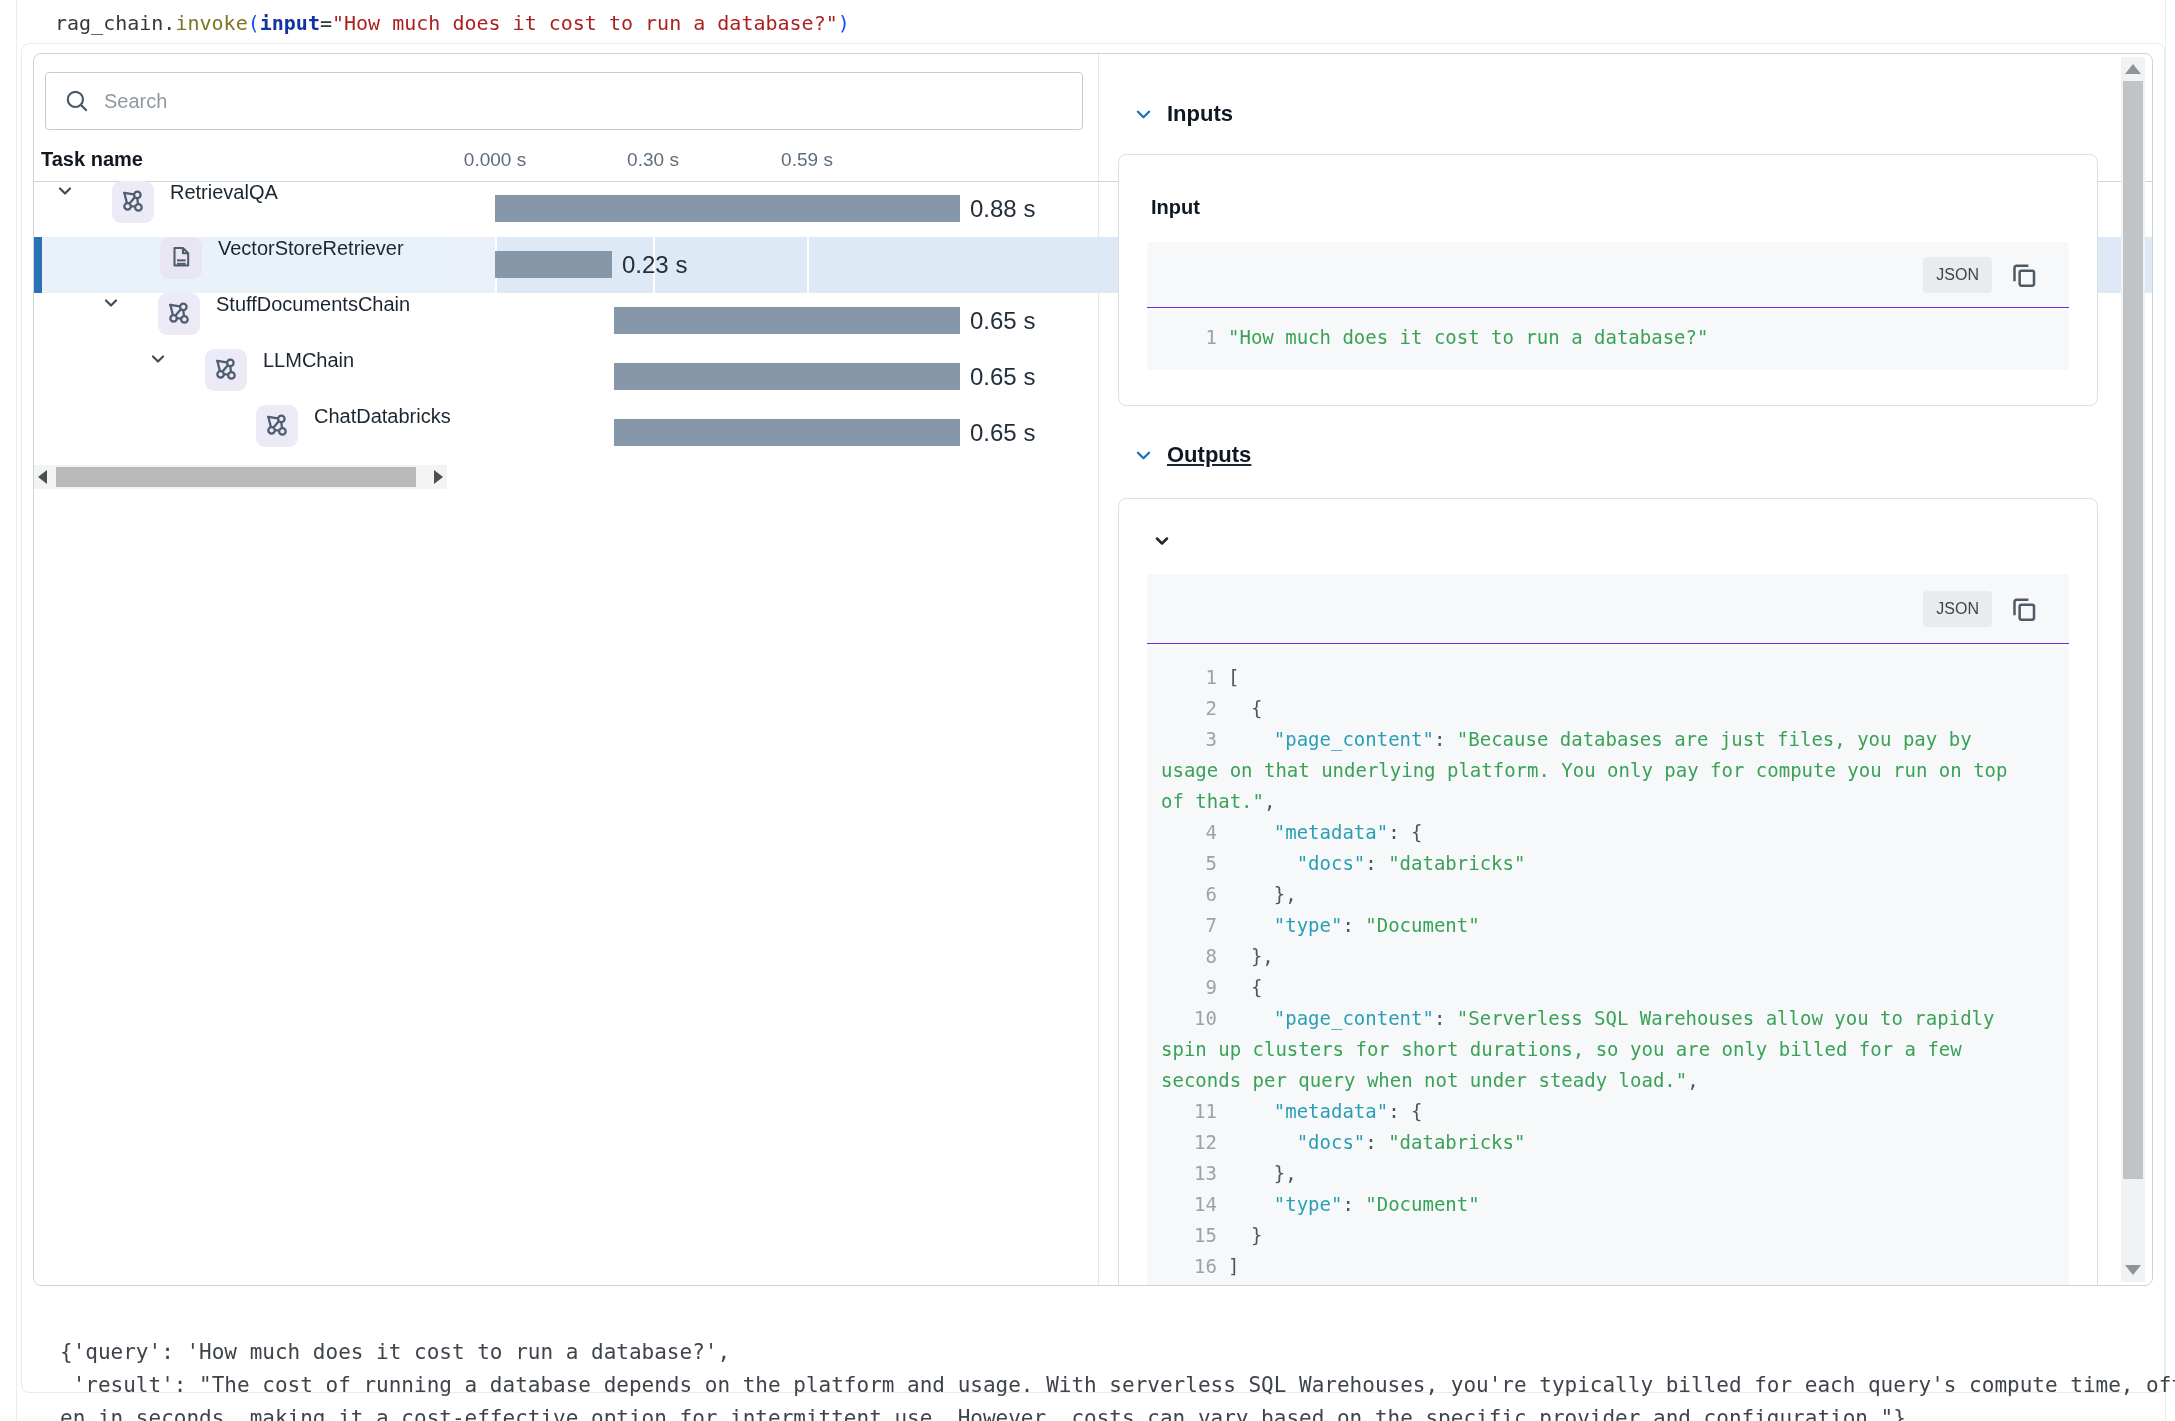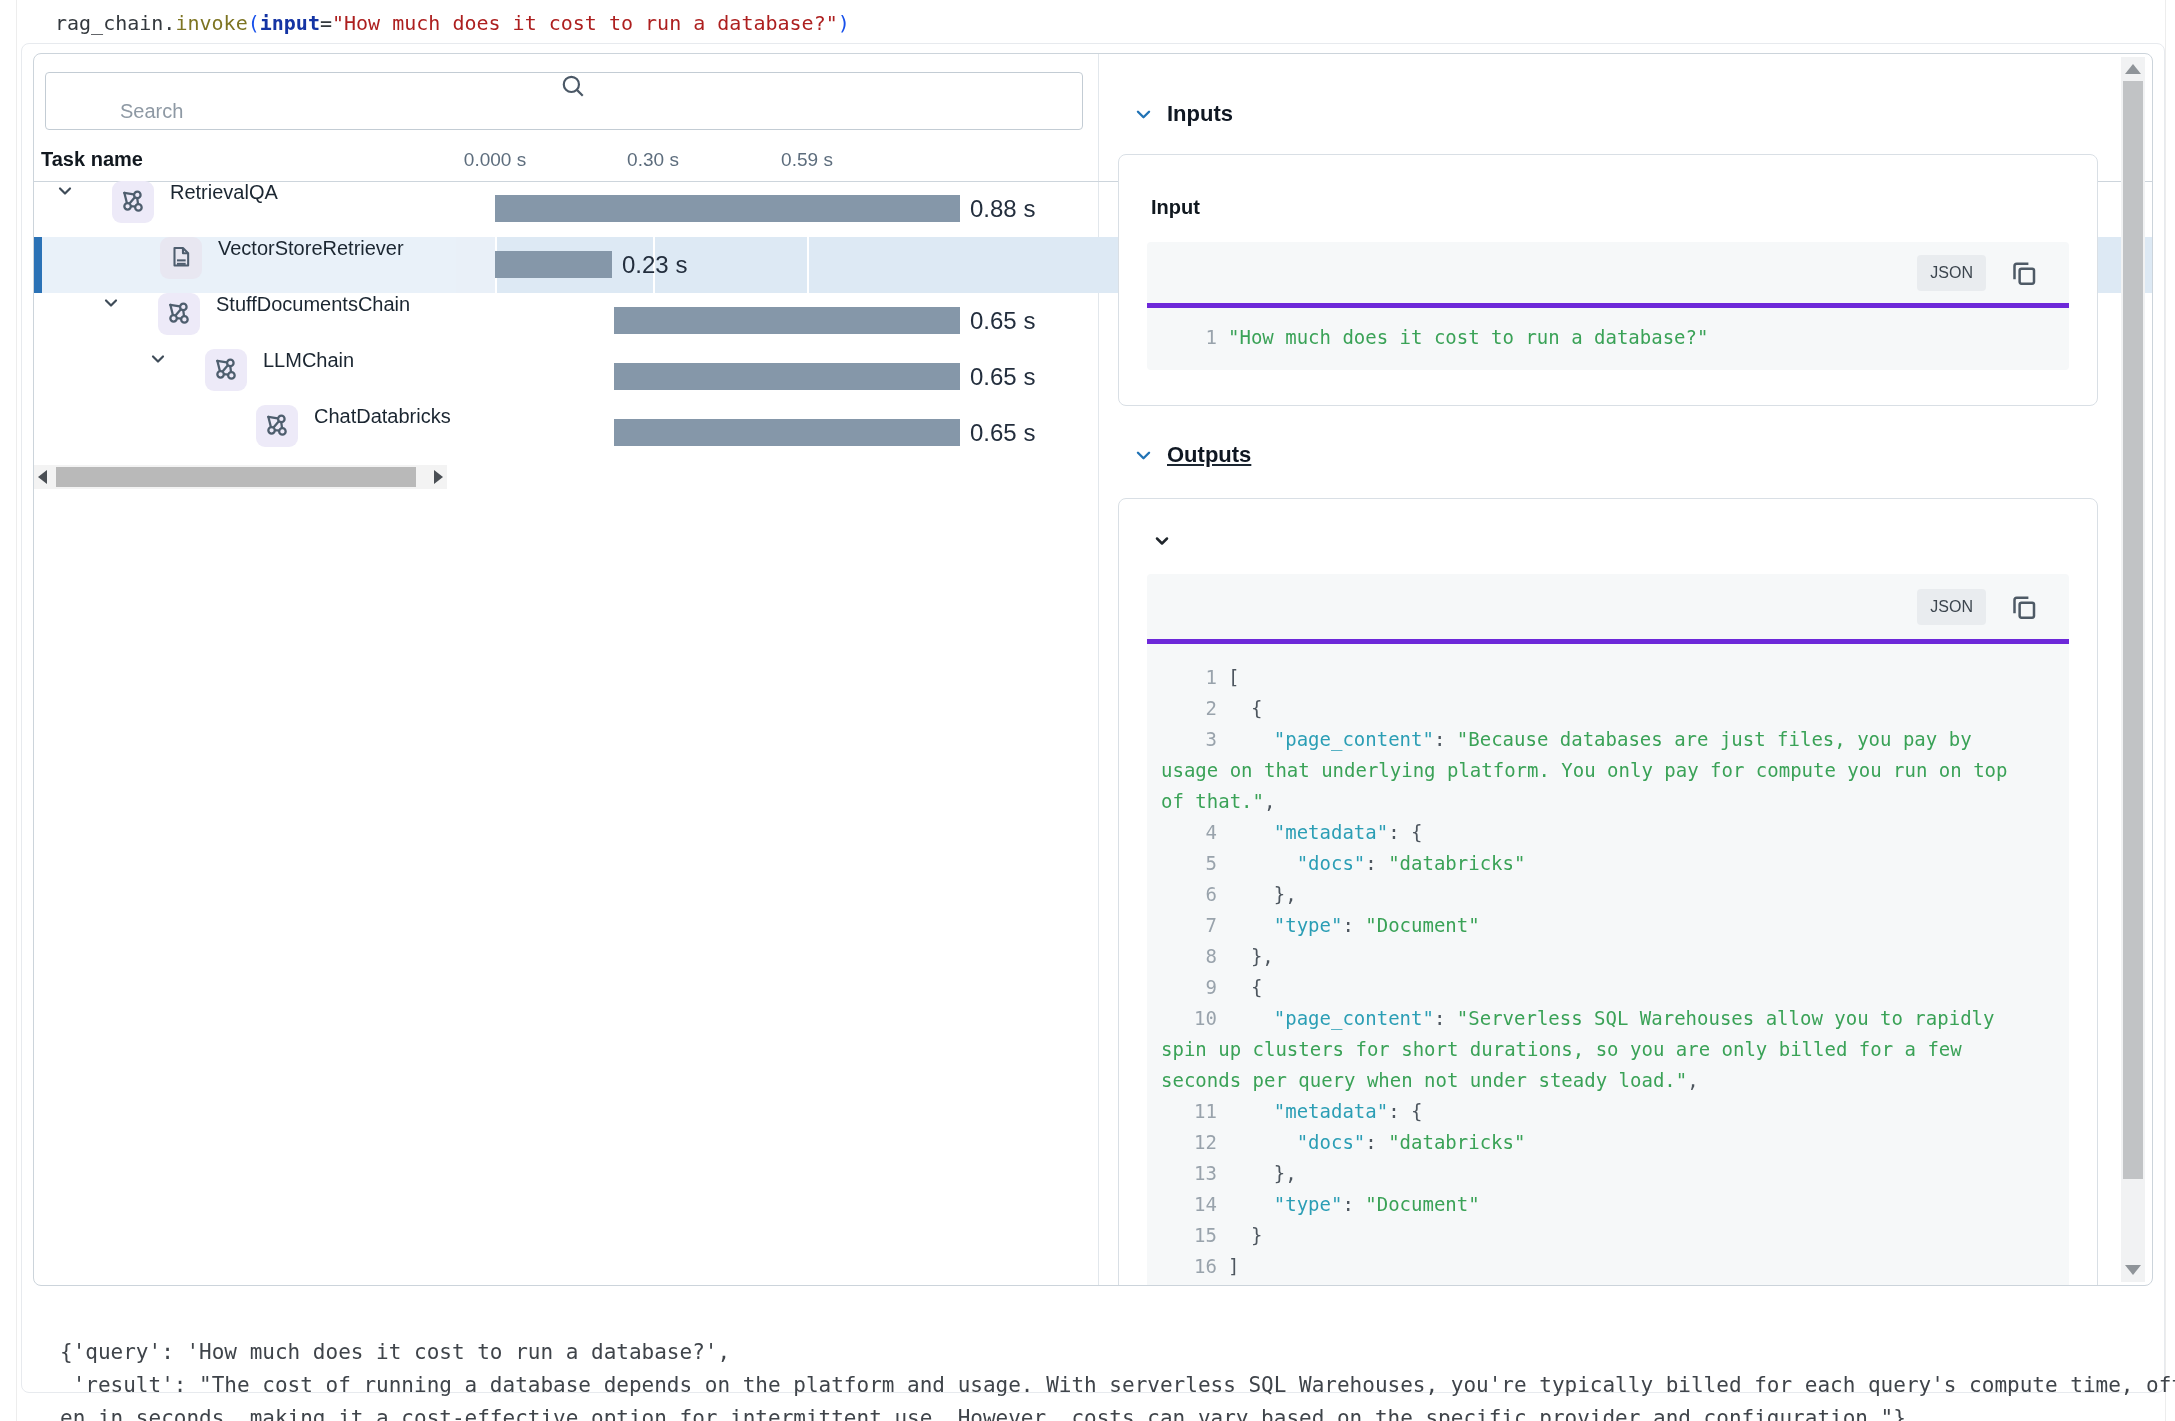--- a/index.html
+++ b/index.html
@@ -19,21 +19,21 @@
   .outer{position:absolute;left:21px;top:43px;width:2142px;height:1348px;
          border:1px solid #e7eaee;border-radius:8px;background:#fff;}
 
   
   .trace{position:absolute;left:33px;top:53px;width:2118px;height:1231px;
          border:1px solid #ccd4db;border-radius:8px;background:#fff;overflow:hidden;}
   .divider{position:absolute;left:1064px;top:0;bottom:0;width:1px;background:#e2e7ec;}
 
   
   .searchbox{position:absolute;left:11px;top:18px;width:1036px;height:56px;
-             border:1px solid #c3ccd4;border-radius:4px;background:#fff;display:flex;align-items:center;flex-direction:column;}
+             border:1px solid #c3ccd4;border-radius:4px;background:#fff;display:flex;align-items:center;}
   .searchbox svg{margin-left:18px;flex:none;}
   .searchbox input{border:none;outline:none;font-size:20px;color:#3a444f;margin-left:12px;width:900px;
                    font-family:"Liberation Sans",sans-serif;background:transparent;}
   .searchbox input::placeholder{color:#8e99a4;}
 
   .tree-header{position:absolute;left:0;right:0;top:74px;height:53px;border-bottom:1px solid #cdd5dc;}
   .task-col-h{position:absolute;left:7px;bottom:10px;font-size:20px;font-weight:700;color:#11181f;}
   .tick{position:absolute;bottom:10px;transform:translateX(-50%);font-size:19px;color:#5d6d7d;}
 
   .rows{position:absolute;left:0;right:0;top:127px;}
@@ -61,22 +61,22 @@
   .harrow{position:absolute;top:5px;width:0;height:0;border-top:7px solid transparent;border-bottom:7px solid transparent;}
   .harrow.l{left:4px;border-right:9px solid #4a4f54;}
   .harrow.r{right:4px;border-left:9px solid #4a4f54;}
 
   
   .sect-head{position:absolute;left:1100px;display:flex;align-items:center;height:28px;margin-top:7px;}
   .sect-head .lbl{margin-left:14px;font-size:22px;font-weight:600;color:#0f1722;}
   .card{position:absolute;left:1084px;width:978px;border:1px solid #d9dfe5;border-radius:8px;background:#fff;}
   .card-label{position:absolute;left:32px;top:41px;font-size:20px;font-weight:600;color:#10181f;}
   .codeblock{position:absolute;left:28px;width:922px;background:#f6f8f9;border-radius:4px;overflow:hidden;}
-  .cb-head{height:66px;display:flex;align-items:center;justify-content:flex-end;gap:23px;
-           padding-right:30px;border-bottom:5px solid #6d28d9;box-sizing:border-box;}
+  .cb-head{height:66px;display:flex;align-items:center;justify-content:flex-end;gap:17px;
+           padding-right:30px;border-bottom:1px solid #6d28d9;box-sizing:border-box;}
   .json-pill{height:36px;padding:0 13px;background:#e9ecef;border-radius:4px;border:none;
              font-size:16px;color:#3c454e;font-family:"Liberation Sans",sans-serif;display:flex;align-items:center;}
   .cb-body{padding:14px 14px 16px 14px;font-family:"DejaVu Sans Mono",monospace;font-size:19px;}
   .crow{line-height:31px;white-space:pre;}
   .ln{display:inline-block;width:56px;text-align:right;margin-right:11px;color:#99a3ac;}
   .seg-key{color:#2b9eb5}.seg-grn{color:#3aa257}.seg-pun{color:#4d565f}.seg-ind{color:#4d565f}
 
   
   .vscroll{position:absolute;left:2087px;top:3px;width:24px;height:1225px;background:#f1f2f3;}
   .vthumb{position:absolute;left:2px;top:24px;width:20px;height:1098px;background:#c1c3c5;}

